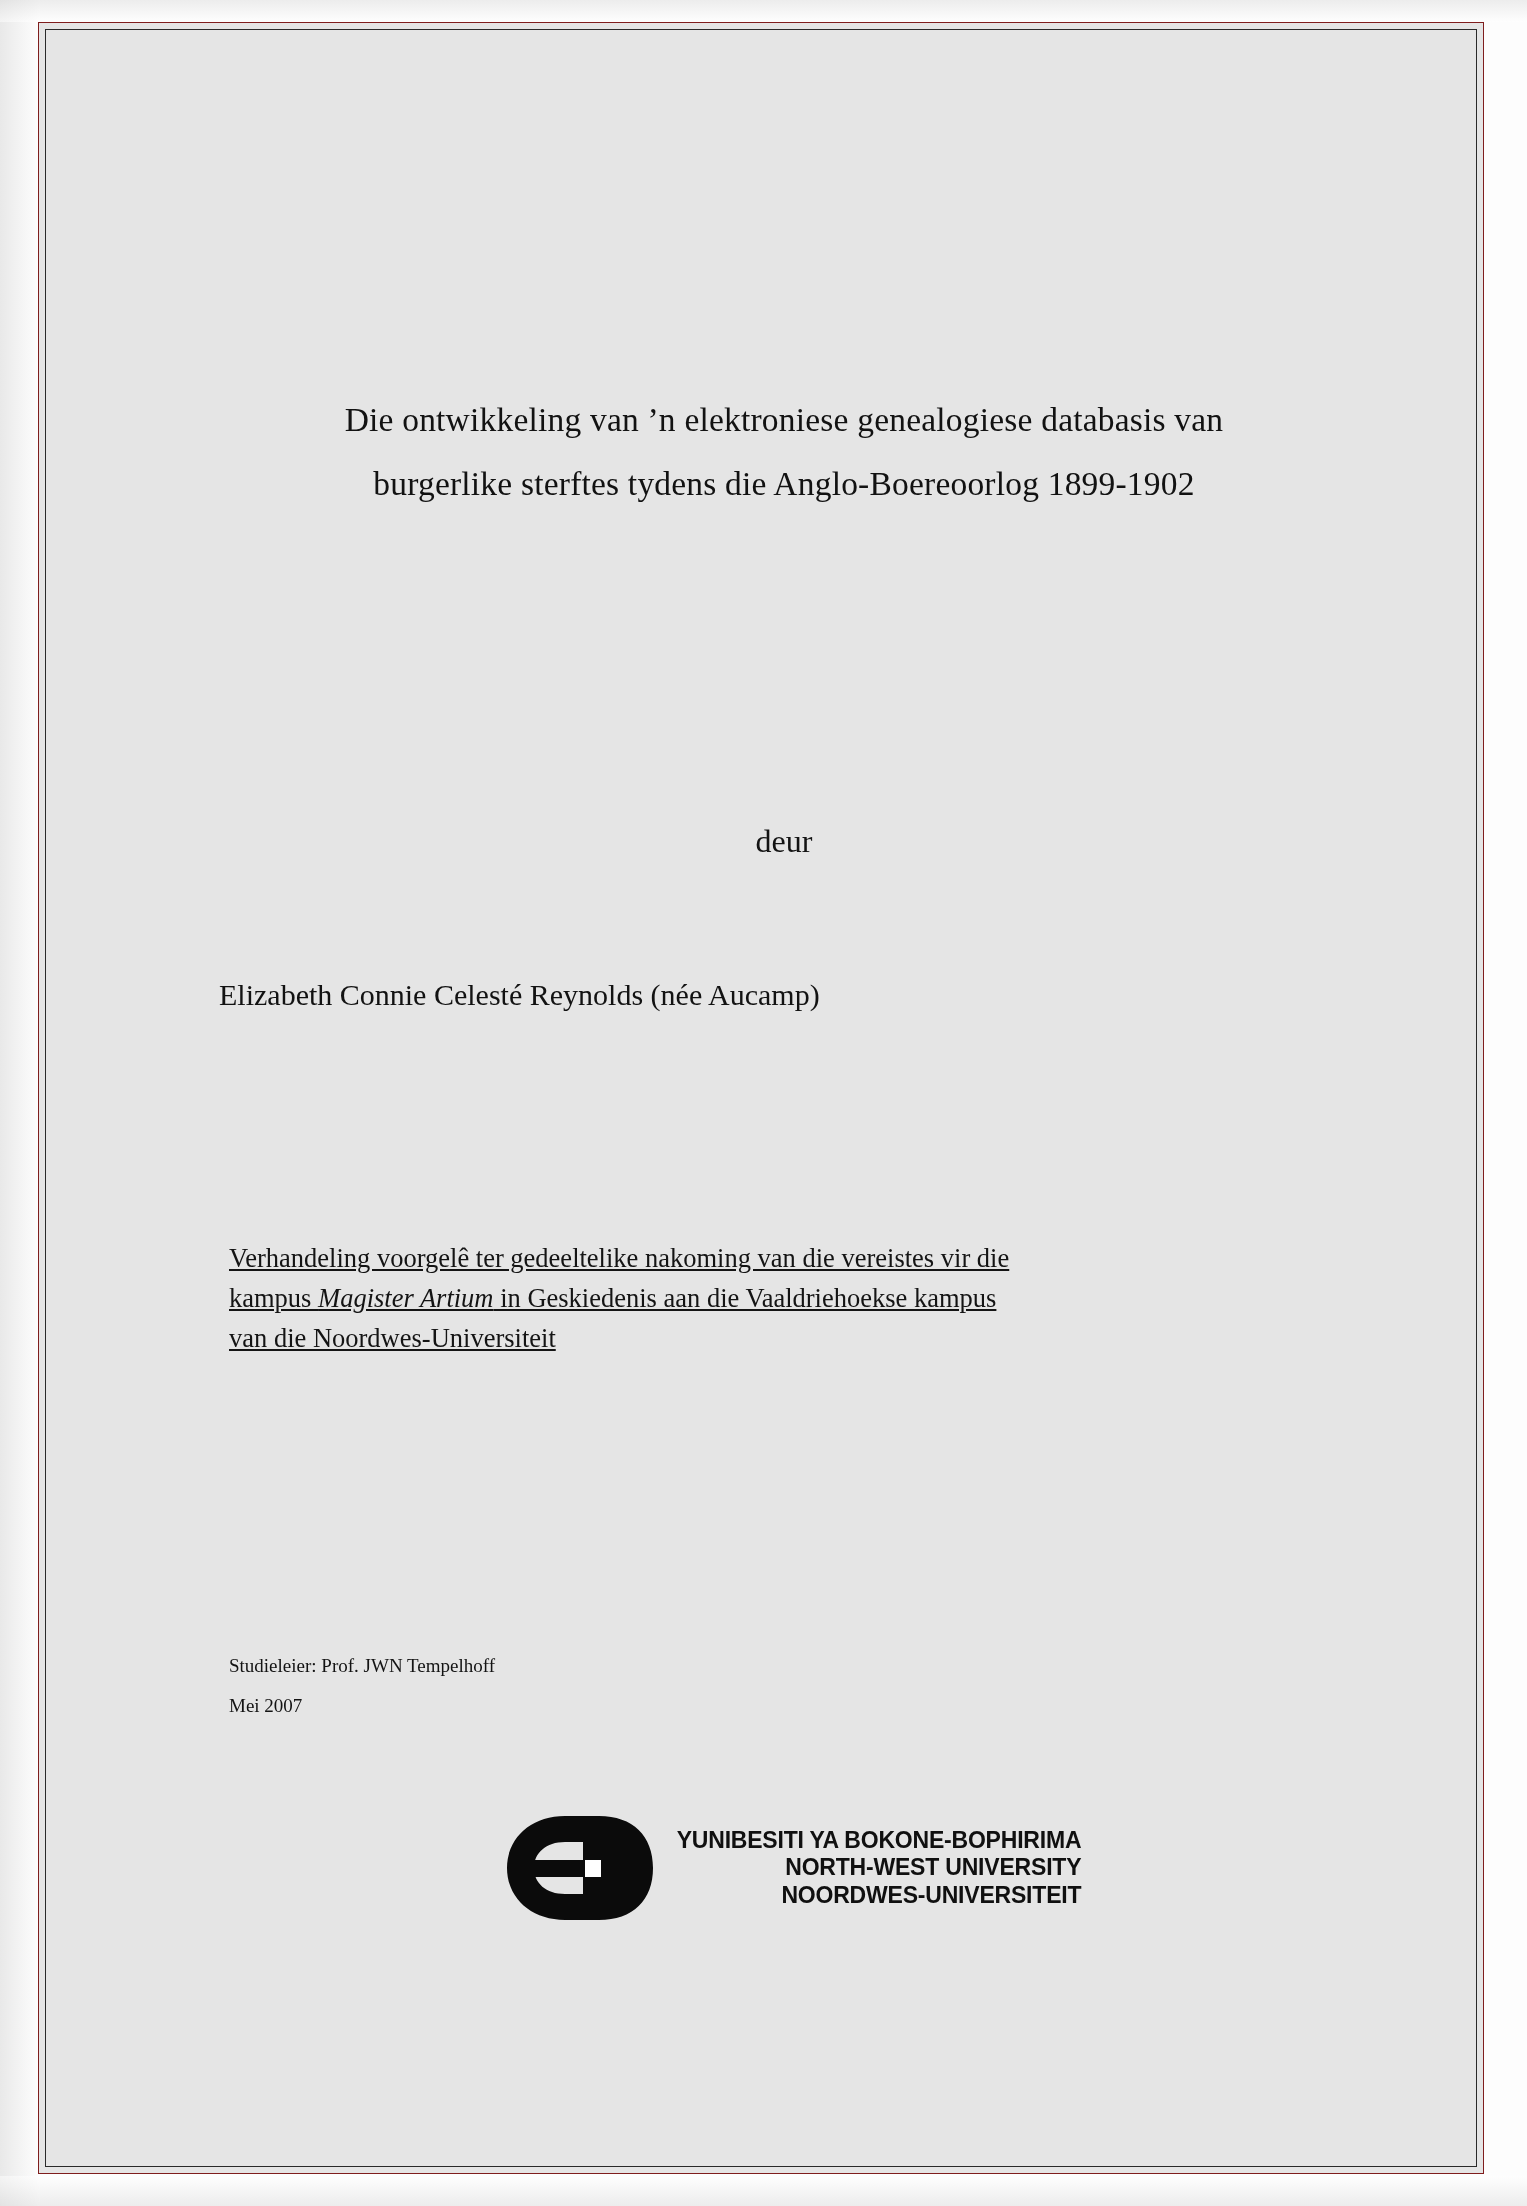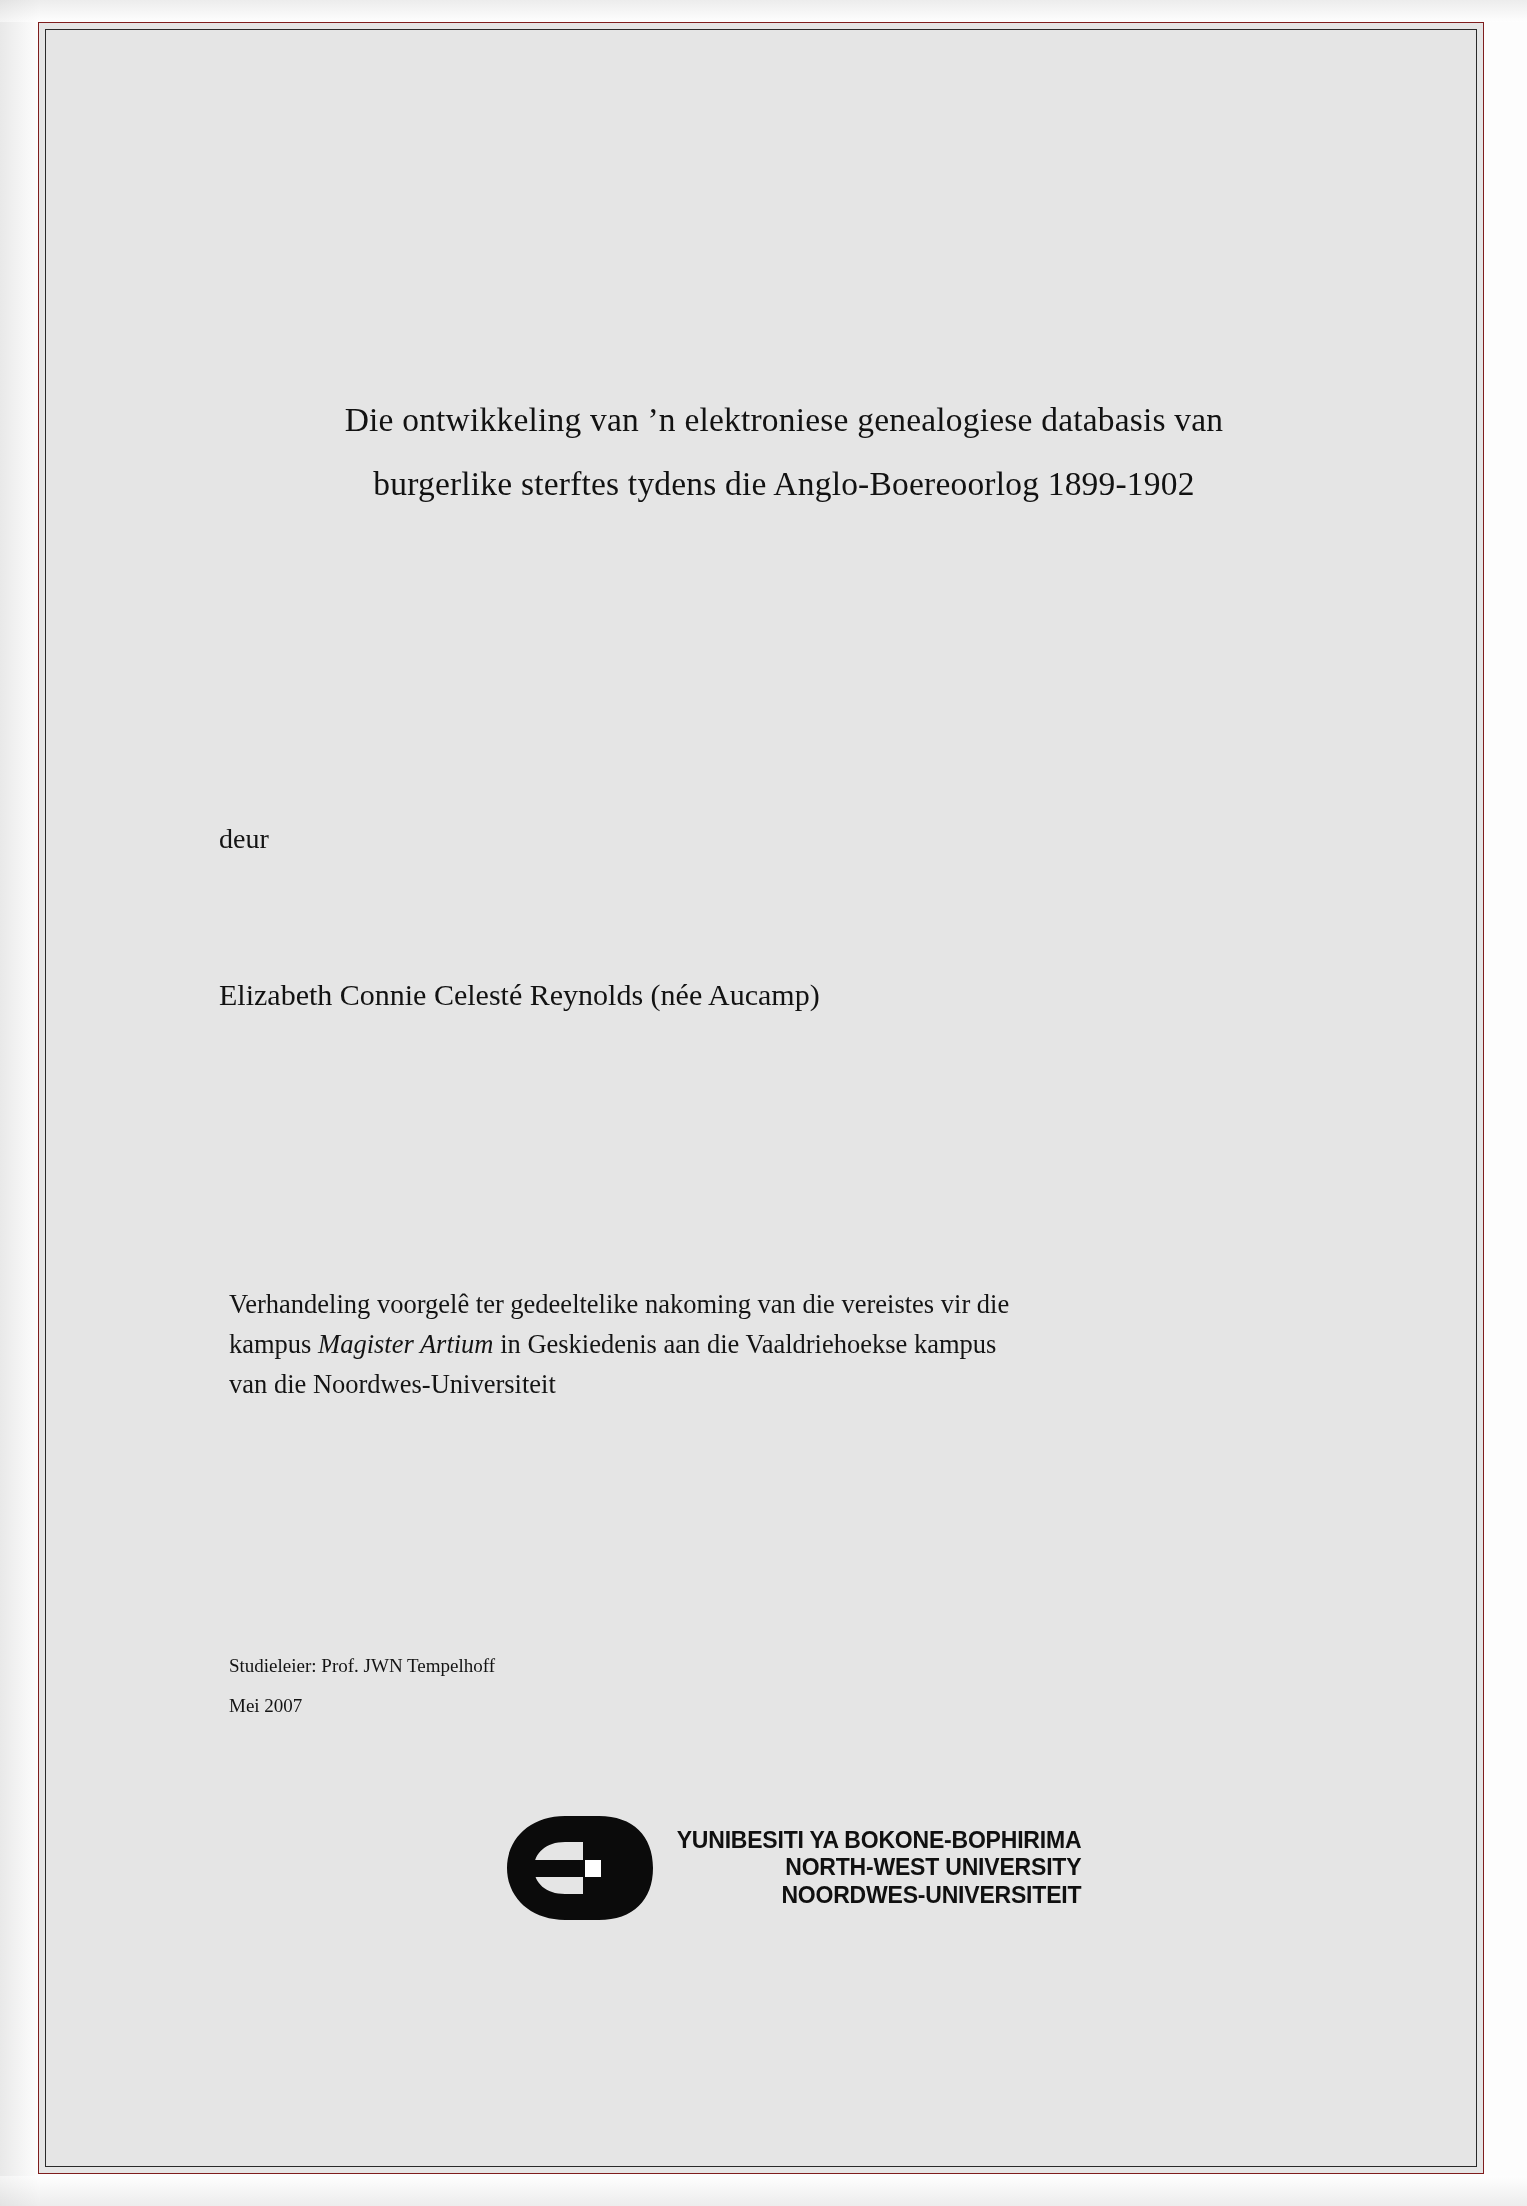--- a/index.html
+++ b/index.html
@@ -67,43 +67,44 @@
     line-height: 64px;
     letter-spacing: 0.2px;
     color: #121212;
   }
 
   .deur {
     position: absolute;
     top: 800px;
     left: 35px;
     width: 1130px;
-    text-align: left;
-    font-size: 28px;
+    text-align: center;
+    font-size: 32px;
     color: #141414;
   }
 
   .author {
     position: absolute;
     top: 955px;
     left: 35px;
     width: 1130px;
     text-align: left;
     font-size: 30px;
     color: #121212;
   }
 
   .statement {
     position: absolute;
-    top: 1261px;
+    top: 1215px;
     left: 45px;
     width: 1105px;
     font-size: 26.5px;
     line-height: 40px;
     color: #141414;
+    text-decoration: underline;
   }
   .statement .just {
     text-align: justify;
     text-justify: inter-word;
   }
   .statement em {
     font-style: italic;
   }
 
   .supervisor {

